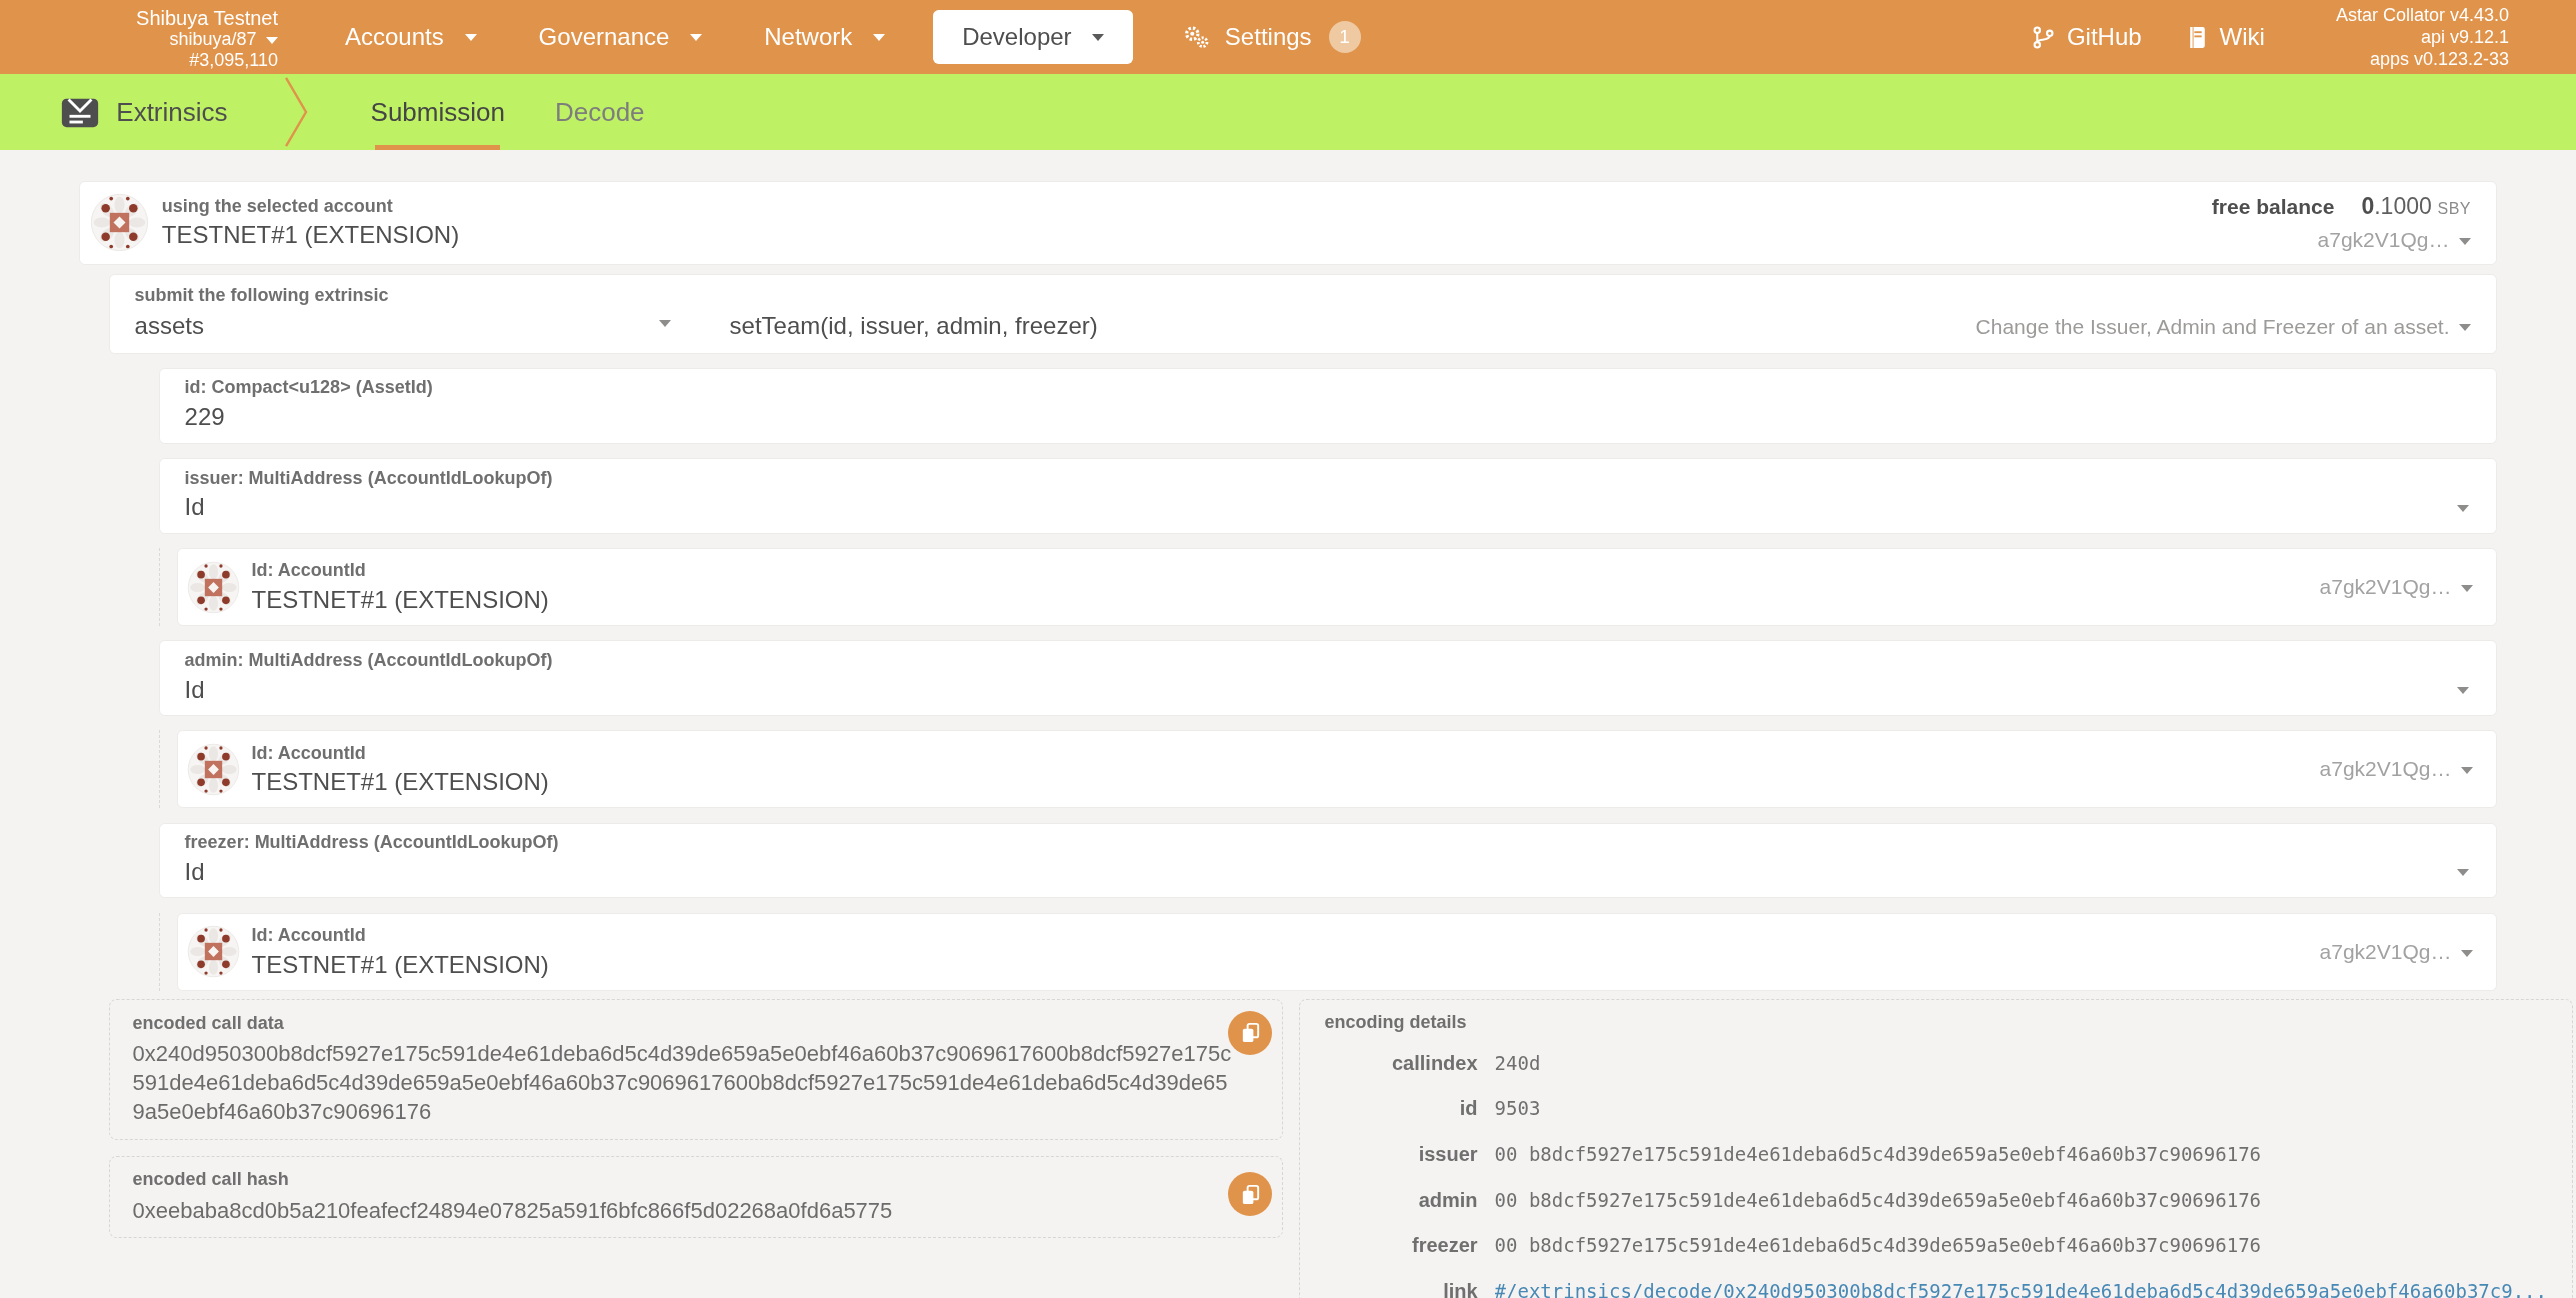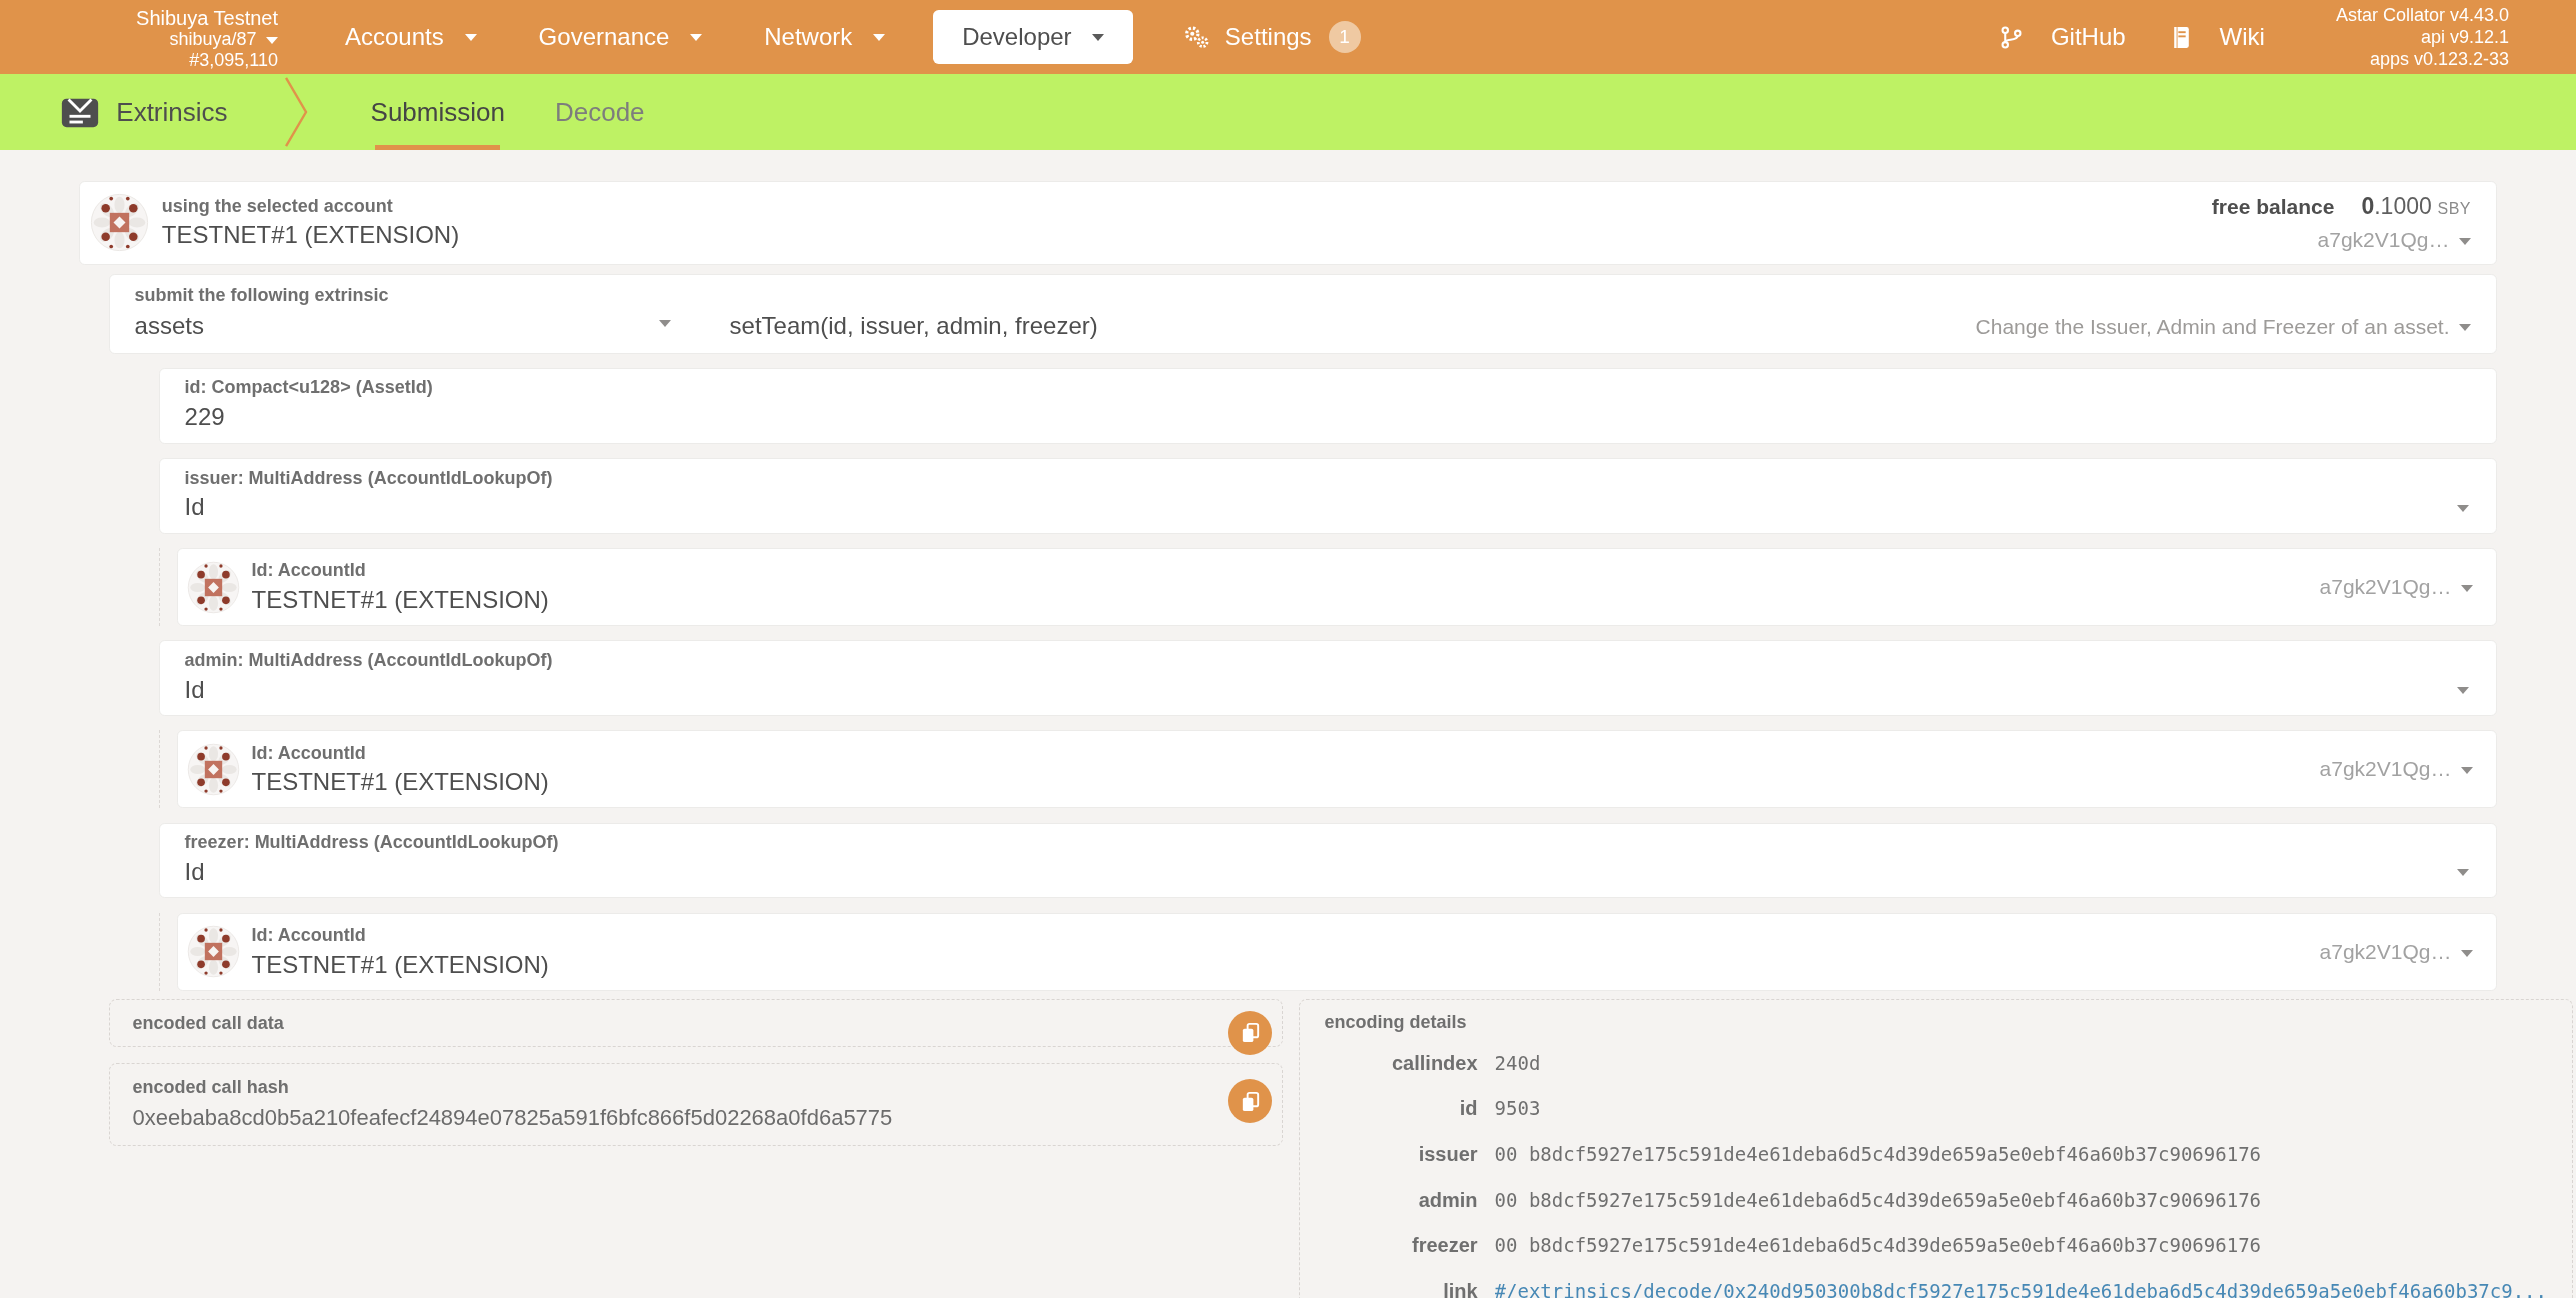--- a/index.html
+++ b/index.html
@@ -13,21 +13,21 @@
   .net-name { font-size:20px; }
   .net-spec, .net-block { font-size:18px; }
   .caret { display:inline-block; width:0; height:0; border-left:6.7px solid transparent; border-right:6.7px solid transparent; border-top:7.6px solid #fff; margin-left:9.5px; vertical-align:middle; }
   .caret.dark { border-top-color:#5a5a5a; }
   .caret.gray { border-top-color:#8f8d8b; }
   .menu { display:flex; align-items:center; margin-left:36px; height:74px; }
   .menu-item { display:flex; align-items:center; gap:11.4px; padding:0 31px; font-size:24px; height:72px; cursor:pointer; }
   .menu-item.pill { background:#fff; color:#4e4e4e; height:54px; border-radius:5.7px; margin:0 17px; padding:0 29px; }
   .badge { width:32px; height:32px; border-radius:50%; background:#efc9a2; color:#fff; font-size:19px; display:flex; align-items:center; justify-content:center; margin-left:5.7px; }
   .top-right { margin-left:auto; display:flex; align-items:center; margin-right:67px; gap:44px; }
-  .top-link { display:flex; align-items:center; gap:27px; font-size:24px; cursor:pointer; }
+  .top-link { display:flex; align-items:center; gap:11px; font-size:24px; cursor:pointer; }
   .versions { text-align:right; font-size:18px; line-height:22px; margin-left:27px; }
 
   
   .tabbar { height:76px; background:#bef264; display:flex; align-items:stretch; padding-left:59px; }
   .app-title { display:flex; align-items:center; gap:15.3px; font-size:26px; color:#4e4e4e; }
   .sep { margin:0 36px 0 55px; align-self:center; }
   .tabs { display:flex; }
   .tab { display:flex; align-items:center; padding:0 25px; font-size:26px; color:#7d7d7d; position:relative; cursor:pointer; }
   .tab.active { color:#454545; }
   .tab.active::after { content:""; position:absolute; left:16%; right:16%; bottom:0; height:4.8px; background:#e0934a; }
@@ -301,20 +301,21 @@
             <div class="value">TESTNET#1 (EXTENSION)</div>
           </div>
           <div class="addr"><span>a7gk2V1Qg…</span><span class="caret gray"></span></div>
         </section>
       </div>
 
       <div class="bottom">
         <div class="bleft">
           <div class="dashed-box">
             <div class="label">encoded call data</div>
+            <div class="hex">0x240d950300b8dcf5927e175c591de4e61deba6d5c4d39de659a5e0ebf46a60b37c9069617600b8dcf5927e175c591de4e61deba6d5c4d39de659a5e0ebf46a60b37c9069617600b8dcf5927e175c591de4e61deba6d5c4d39de659a5e0ebf46a60b37c90696176</div>
             <div class="copy-btn">
               <svg width="23" height="23" viewBox="0 0 24 24">
                 <rect x="9" y="3" width="11" height="14" rx="2" fill="none" stroke="#fff" stroke-width="2"></rect>
                 <rect x="4" y="8" width="11" height="14" rx="2" fill="#fff"></rect>
               </svg>
             </div>
           </div>
           <div class="dashed-box hashbox">
             <div class="label">encoded call hash</div>
             <div class="hex">0xeebaba8cd0b5a210feafecf24894e07825a591f6bfc866f5d02268a0fd6a5775</div>

